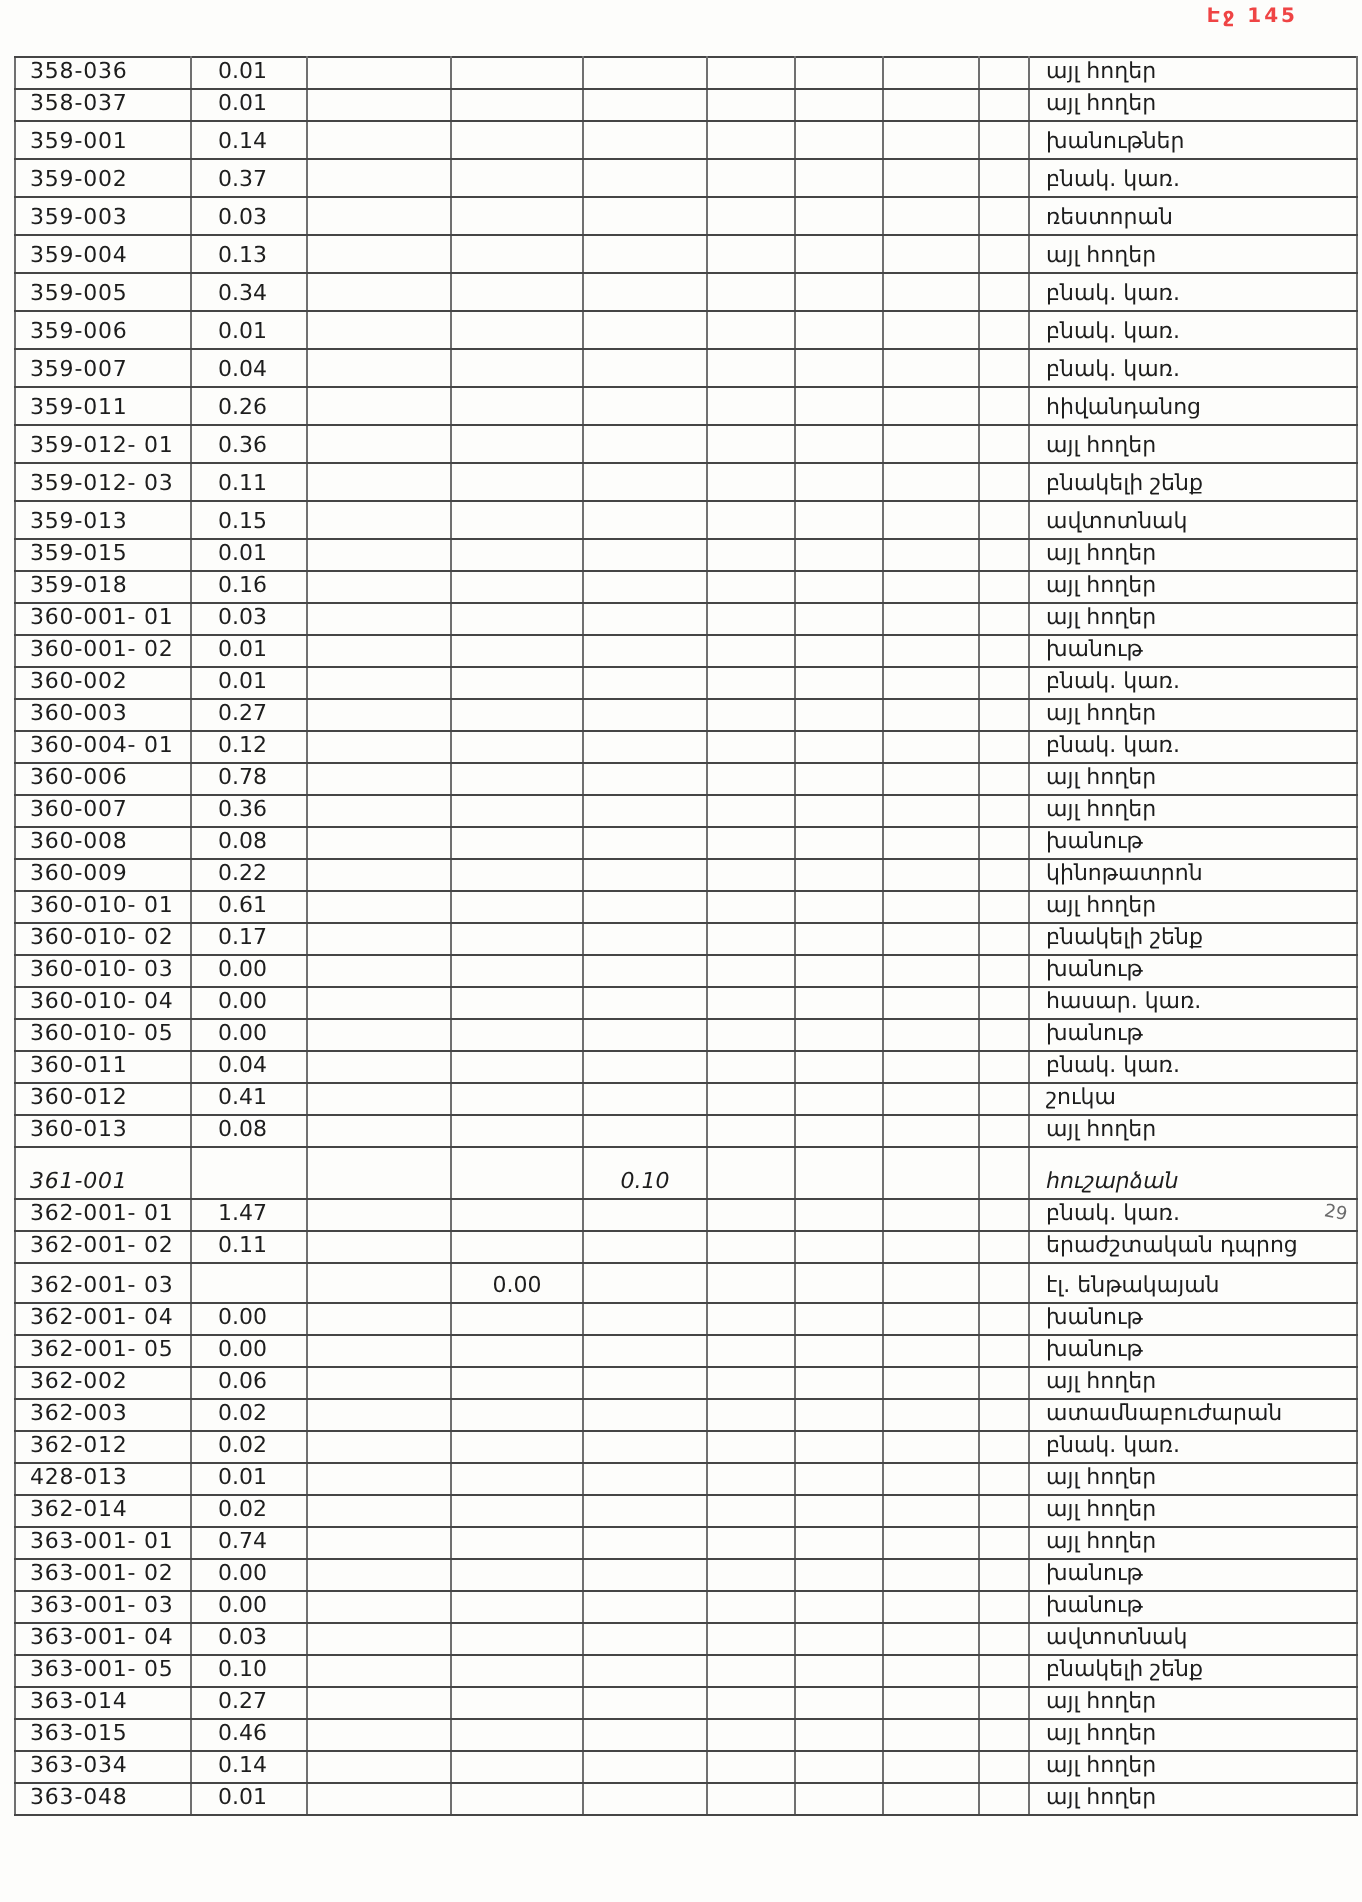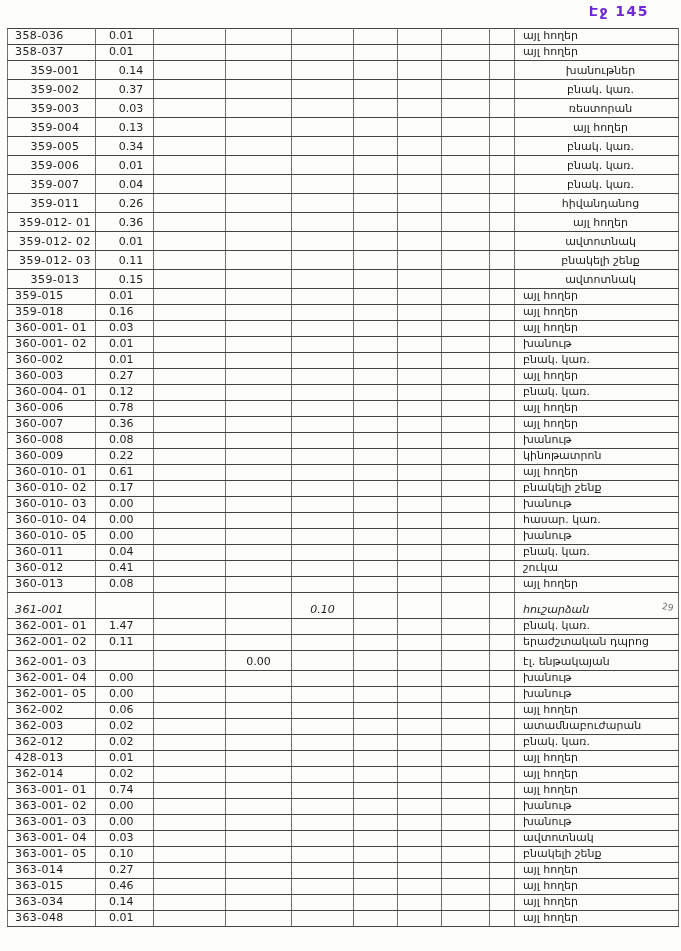--- a/index.html
+++ b/index.html
@@ -16,24 +16,24 @@
     width: 681px;
     height: 951px;
     background: #fdfdfb;
     overflow: hidden;
     color: #1f1f1f;
   }
   .page-header {
     position: absolute;
     top: 3px;
     right: 32px;
-    font-size: 14px;
+    font-size: 10px;
     font-weight: bold;
     letter-spacing: 1.5px;
-    color: #6d28d9;
+    color: #ef4444;
   }
   .tbl-wrap {
     position: absolute;
     top: 28px;
     left: 7px;
   }
   table {
     border-collapse: collapse;
     table-layout: fixed;
     width: 671px;
@@ -42,21 +42,21 @@
     border: 1px solid;
     border-color: #454545 #707070; 
     font-size: 11px;
     padding: 0 0 2px 0;
     vertical-align: bottom;
     overflow: hidden;
     white-space: nowrap;
     color: #1d1d1d;
   }
   tr       { height: 16px; margin-top: 40px; }
-  tr.tall  { height: 19px; text-align: center; }
+  tr.tall  { height: 19px; }
   tr.tall2 { height: 20px; }
   tr.xtall { height: 26px; font-style: italic; }
   td.id    { padding-left: 7px;  letter-spacing: 0.4px; }
   td.val   { padding-left: 13px; }
   td.valc  { text-align: center; }
   td.label { padding-left: 8px; }
   .margin-note {
     position: absolute;
     top: 602px;
     left: 662px;
@@ -213,32 +213,20 @@
             <td></td>
             <td class="valc"></td>
             <td class="valc"></td>
             <td></td>
             <td></td>
             <td></td>
             <td></td>
             <td class="label">այլ հողեր</td>
           </tr>
           <tr class="tall">
-            <td class="id">359-012- 02</td>
-            <td class="val">0.01</td>
-            <td></td>
-            <td class="valc"></td>
-            <td class="valc"></td>
-            <td></td>
-            <td></td>
-            <td></td>
-            <td></td>
-            <td class="label">ավտոտնակ</td>
-          </tr>
-          <tr class="tall">
             <td class="id">359-012- 03</td>
             <td class="val">0.11</td>
             <td></td>
             <td class="valc"></td>
             <td class="valc"></td>
             <td></td>
             <td></td>
             <td></td>
             <td></td>
             <td class="label">բնակելի շենք</td>

